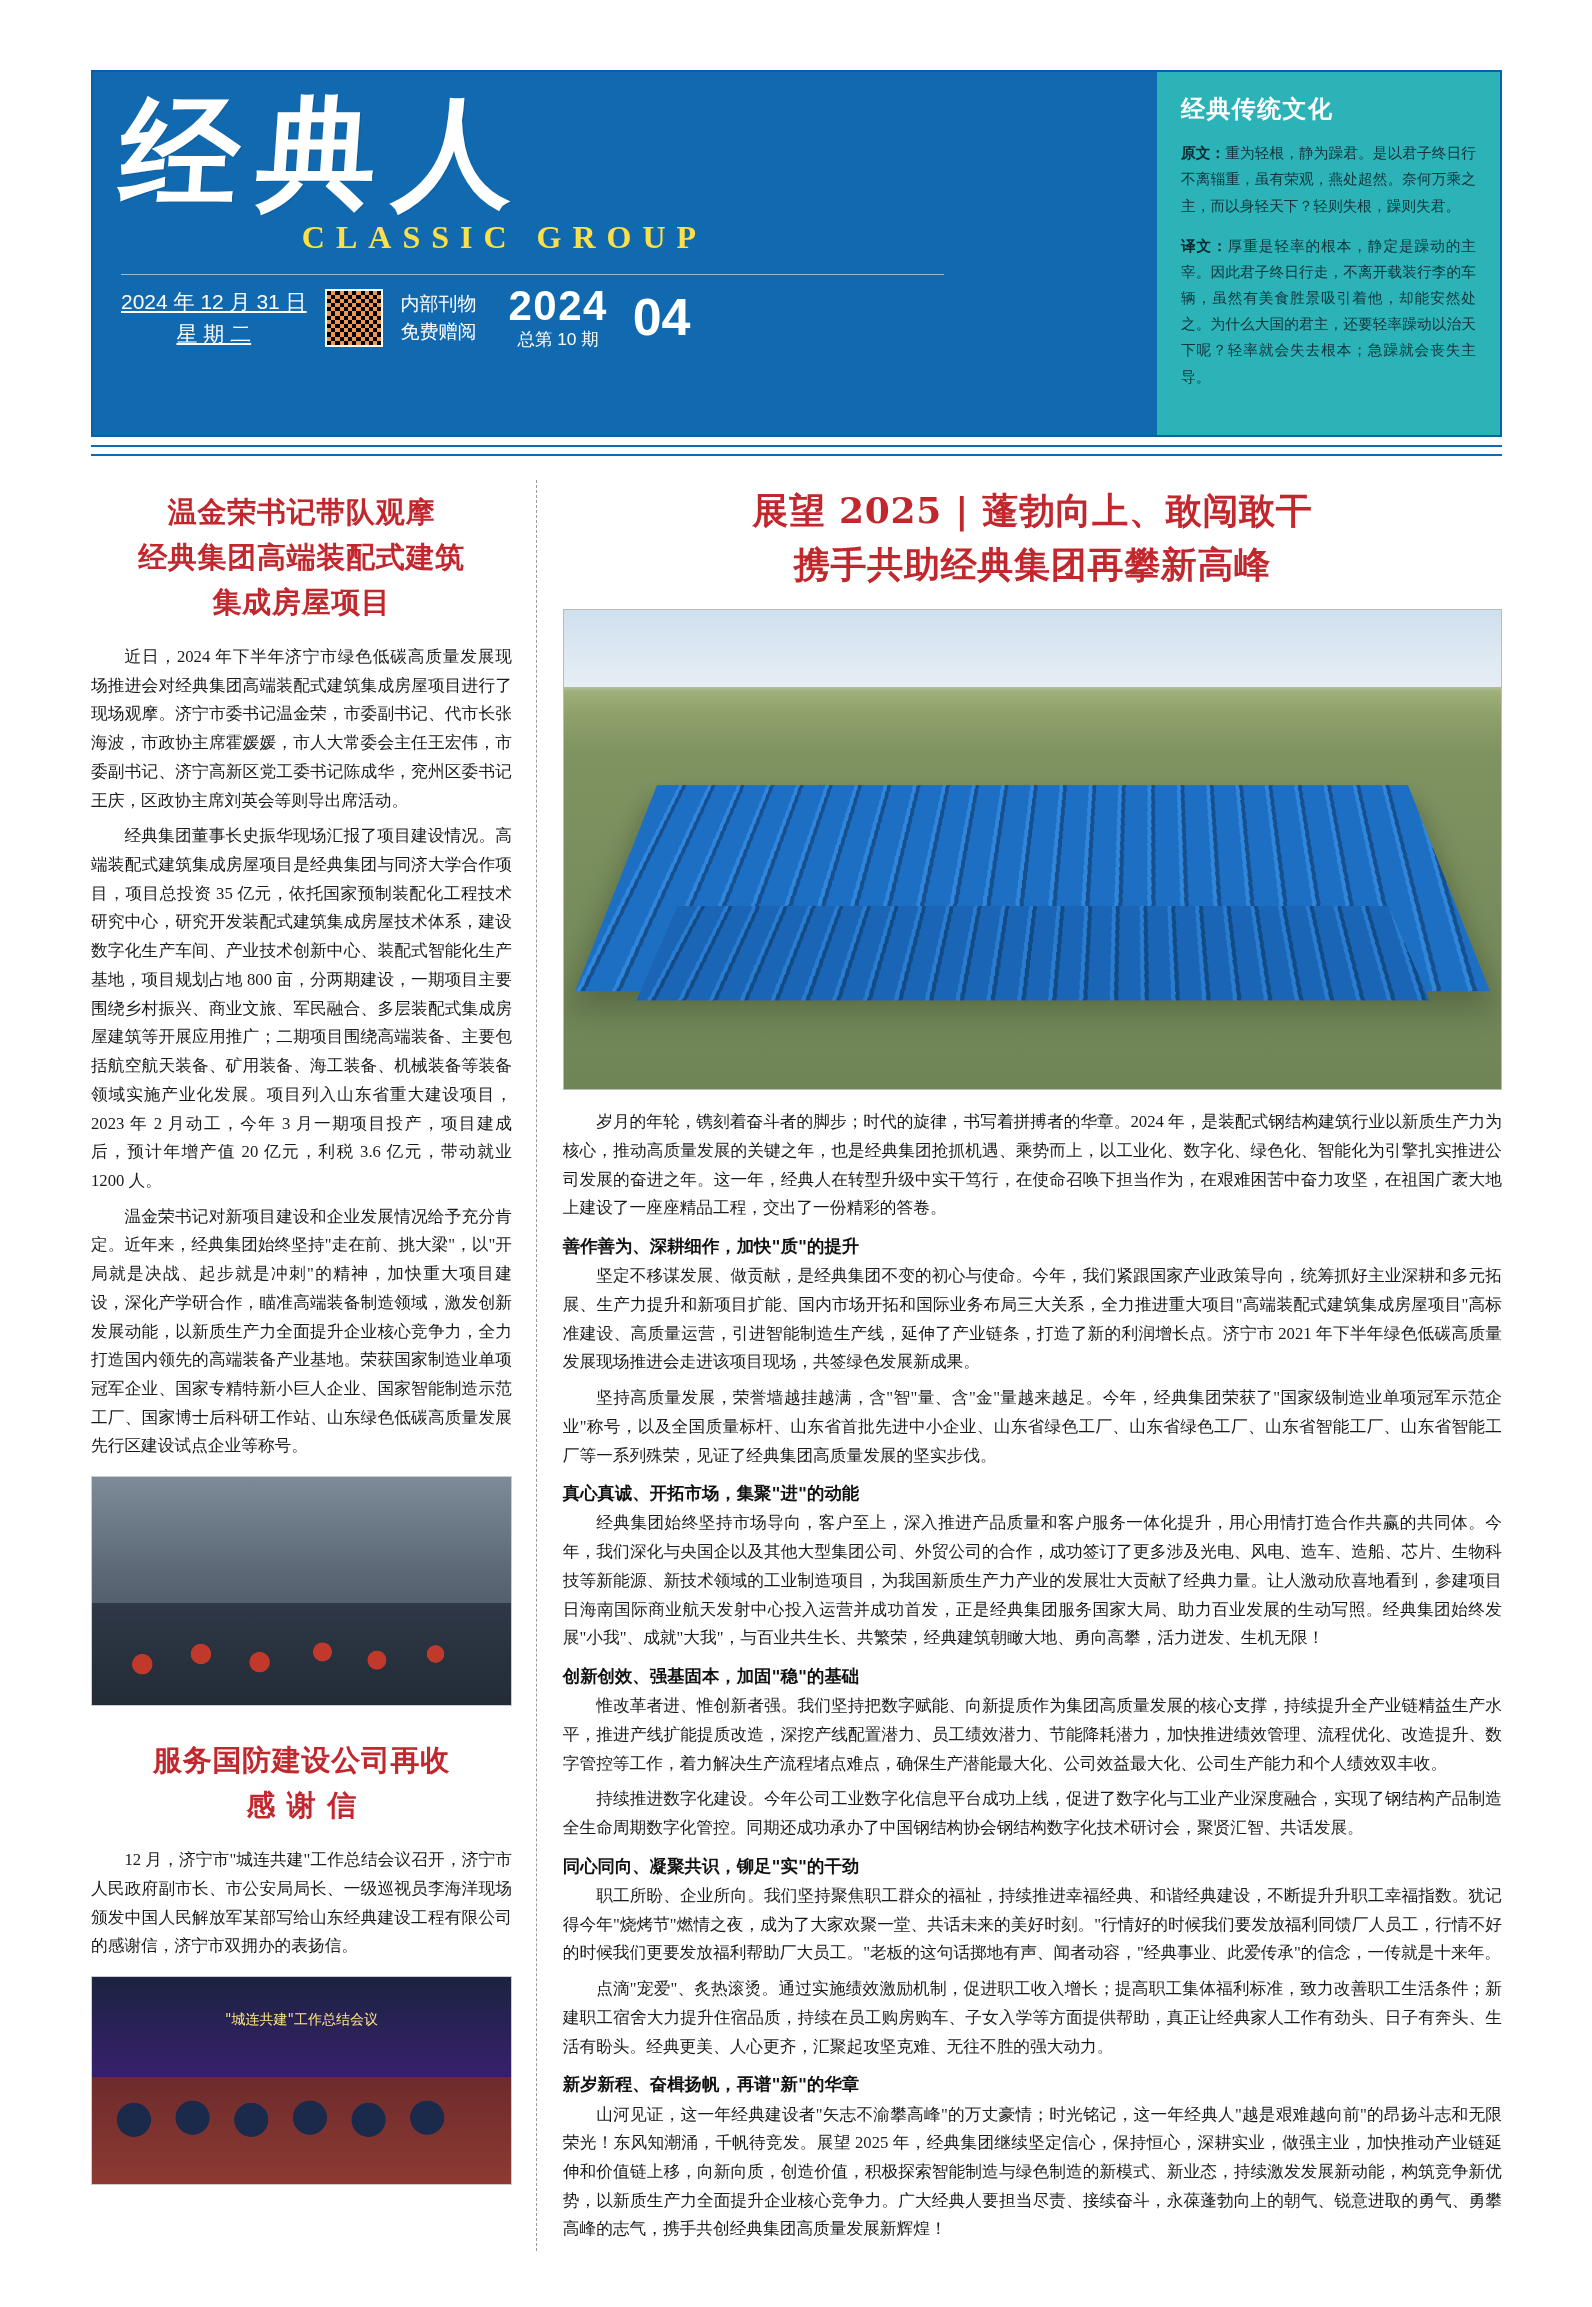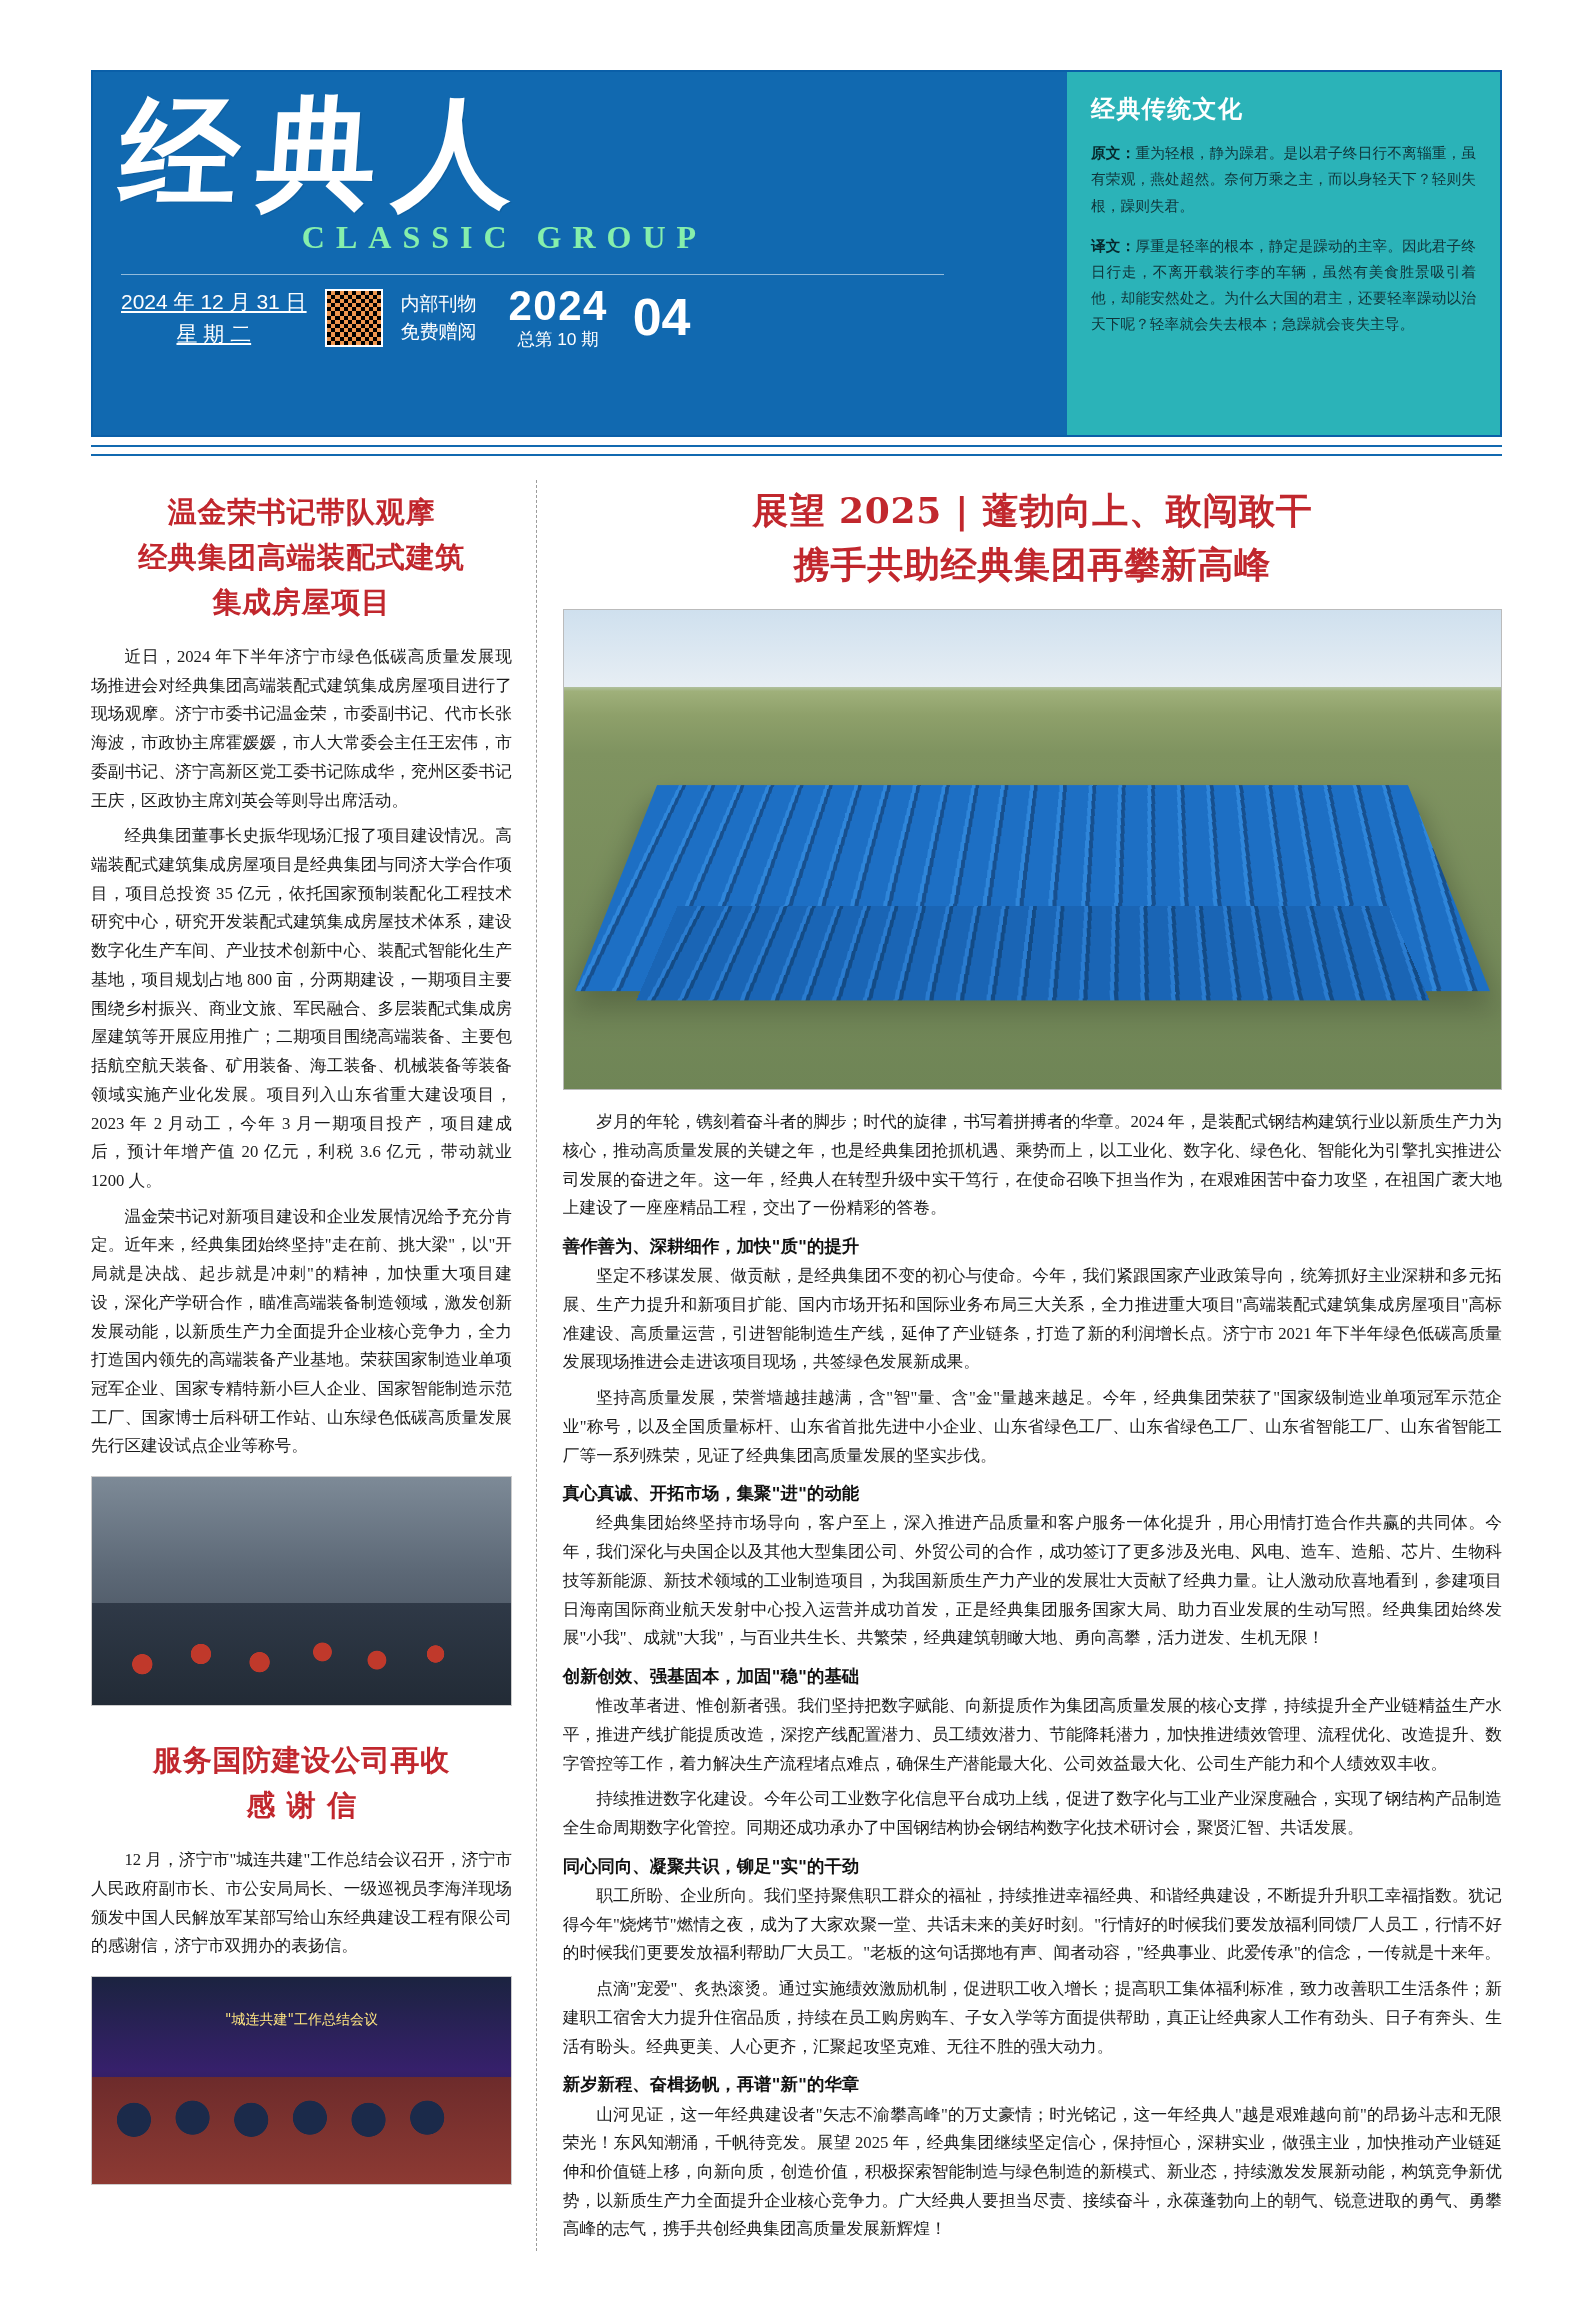--- a/index.html
+++ b/index.html
@@ -41,21 +41,21 @@
     color:#ffffff;
     letter-spacing:18px;
     font-weight:700;
     text-shadow:1.4px 1.4px 0 rgba(0,0,0,.08);
     white-space:nowrap;
     transform:skewX(-4deg);
   }
   .logo-en{
     margin-top:4.2px;
     font-family:"Liberation Serif", serif;
-    color:#86efac;
+    color:#fde047;
     font-size:32px;
     letter-spacing:11px;
     text-align:center;
     width:767px;
     font-weight:600;
   }
   .mast-meta{
     margin-top:18px;
     display:flex;
     align-items:center;
@@ -99,21 +99,21 @@
   }
   .issue-num{
     font-size:52px;
     font-weight:700;
     font-family:"Liberation Sans", sans-serif;
     line-height:.95;
     margin-left:7px;
   }
 
   .mast-right{
-    width:433px;
+    width:343px;
     background:#2bb3b8;
     color:#123;
     padding:21px 24px;
     box-sizing:border-box;
   }
   .mast-right h3{
     margin:0 0 15.3px 0;
     font-size:24px;
     color:#ffffff;
     font-weight:700;

